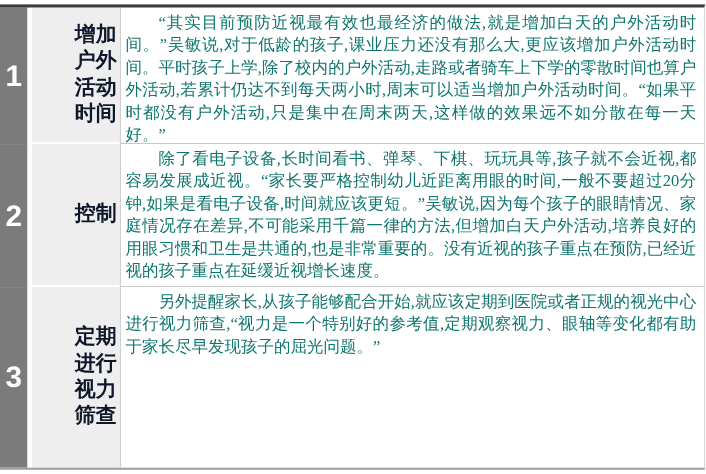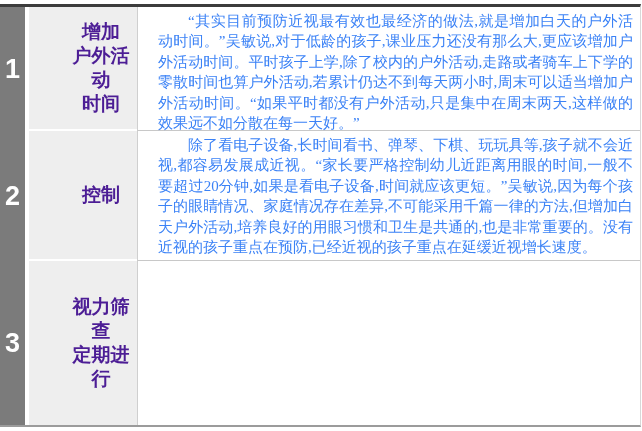--- a/index.html
+++ b/index.html
@@ -20,32 +20,32 @@
   .row-2 { height:130px; }
   .row-3 { flex:1; }
   .num-cell {
     width:25px; background:#7b7b7b; color:#ffffff;
     display:flex; align-items:center; justify-content:center;
     font-family:"Liberation Sans", sans-serif;
     font-weight:bold; font-size:27px;
   }
   .gap-cell { width:4px; background:#ffffff; }
   .title-cell {
-    width:108px; background:#eeeeee;
+    width:80px; background:#eeeeee;
     display:flex; flex-direction:column; align-items:center; justify-content:center;
     text-align:center;
     font-family:"Liberation Sans", sans-serif;
-    font-weight:bold; font-size:19px; line-height:24px; color:#4c1d95;padding-left:36px;
+    font-weight:bold; font-size:19px; line-height:24px; color:#0f172a;padding-left:36px;
   }
   .row-1 .title-cell, .row-2 .title-cell { border-bottom:2px solid #ffffff; }
   .content-cell {
     flex:1; background:#ffffff;
     border-left:1px solid #cfcfcf;
-    padding:4px 7px 0 20px;
-    font-size:15px; line-height:20.4px; color:#3b82f6;
+    padding:4px 7px 0 4px;
+    font-size:15px; line-height:20.4px; color:#0f766e;
     text-align:justify;
   }
   .row-1 .content-cell, .row-2 .content-cell { border-bottom:1px solid #c8c8c8; }
   .content-cell p { text-indent:2em; margin:0; }
 </style>
 </head>
 <body>
 
 <div class="wrap">
   <div class="table">
@@ -71,21 +71,22 @@
       </div>
       <div class="content-cell">
         <p>除了看电子设备,长时间看书、弹琴、下棋、玩玩具等,孩子就不会近视,都容易发展成近视。“家长要严格控制幼儿近距离用眼的时间,一般不要超过20分钟,如果是看电子设备,时间就应该更短。”吴敏说,因为每个孩子的眼睛情况、家庭情况存在差异,不可能采用千篇一律的方法,但增加白天户外活动,培养良好的用眼习惯和卫生是共通的,也是非常重要的。没有近视的孩子重点在预防,已经近视的孩子重点在延缓近视增长速度。</p>
       </div>
     </div>
 
     <div class="row row-3">
       <div class="num-cell">3</div>
       <div class="gap-cell"></div>
       <div class="title-cell">
+        <span>定期进行</span>
         <span>视力筛查</span>
-        <span>定期进行</span>
       </div>
       <div class="content-cell">
+        <p>另外提醒家长,从孩子能够配合开始,就应该定期到医院或者正规的视光中心进行视力筛查,“视力是一个特别好的参考值,定期观察视力、眼轴等变化都有助于家长尽早发现孩子的屈光问题。”</p>
       </div>
     </div>
 
   </div>
 </div>
 
 </body></html>

